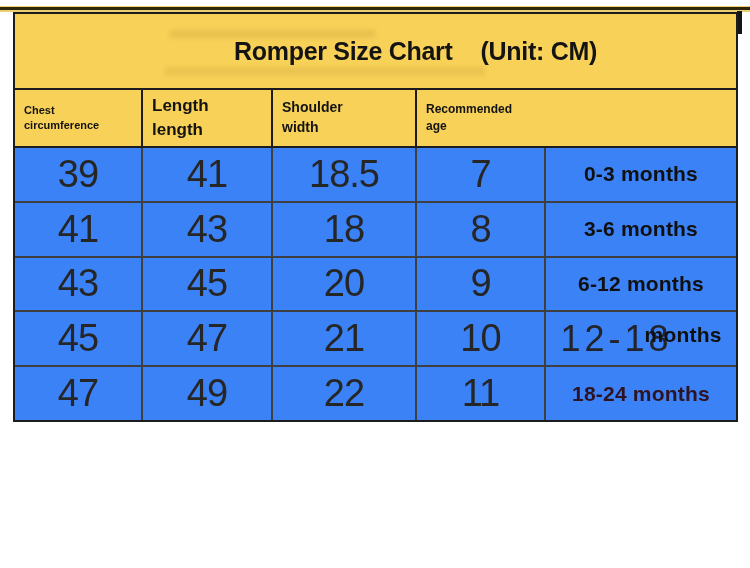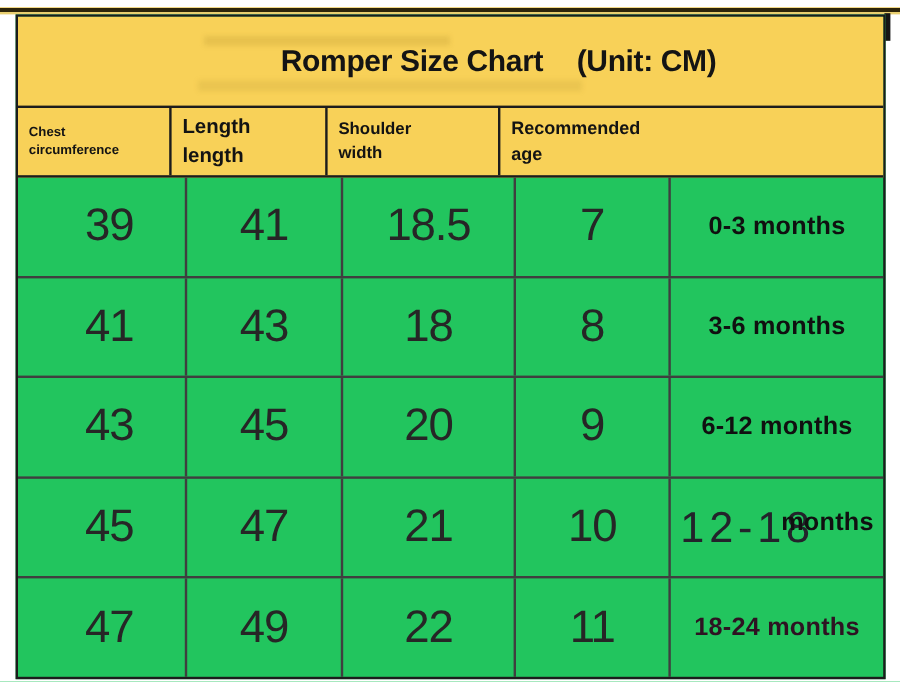--- a/index.html
+++ b/index.html
@@ -10,23 +10,23 @@
     --num:#262626;--months:#101010;--maroon:#2e1322;
   }
   .top-strip{
     position:absolute;top:6px;left:0;width:750px;height:6px;
     background:linear-gradient(to bottom,#f0d06a 0 18%,#2e250a 18% 72%,#e9cf70 72% 100%);
   }
   .corner-tick{
     position:absolute;left:737px;top:11px;width:5px;height:23px;background:#151515;
   }
   .size-table{
-    position:absolute;left:13px;top:12px;width:725px;height:554px;
+    position:absolute;left:13px;top:12px;width:725px;height:410px;
     box-sizing:border-box;border:2px solid var(--border-dark);
-    background:#22c55e;display:flex;flex-direction:column;
+    background:#3b82f6;display:flex;flex-direction:column;
   }
   .title-band{
     flex:0 0 76px;box-sizing:border-box;background:var(--yellow);
     border-bottom:2px solid var(--border-dark);
     display:flex;align-items:center;justify-content:center;position:relative;
   }
   .title-inner{
     display:flex;align-items:baseline;gap:28px;transform:translateX(40px);
     font-weight:bold;font-size:25px;letter-spacing:-0.3px;color:#141414;white-space:nowrap;
   }
@@ -43,23 +43,23 @@
   .hcell{
     box-sizing:border-box;border-right:2px solid var(--border-dark);
     display:flex;flex-direction:column;justify-content:center;
     padding-left:9px;font-weight:bold;color:#131313;line-height:1.4;
   }
   .hcell:last-child{border-right:none;}
   .hcell.col-0{font-size:11px;}
   .hcell.col-1{font-size:17px;}
   .hcell.col-2{font-size:14px;}
   .hcell.col-3{font-size:17px;}
-  .hcell.col-4{font-size:15px;border-radius:21px;}
+  .hcell.col-4{font-size:12px;border-radius:21px;}
   .tbody{flex:1;display:flex;flex-direction:column;}
-  .trow{flex:1;padding-left:13px;}
+  .trow{flex:1;}
   .trow + .trow{border-top:2px solid var(--grid);}
   .cell{
     box-sizing:border-box;border-right:2px solid var(--grid);
     display:flex;align-items:center;justify-content:center;
   }
   .cell:last-child{border-right:none;}
   .cell.num span{
     font-size:38px;letter-spacing:-1px;color:var(--num);
   }
   .age-word{

